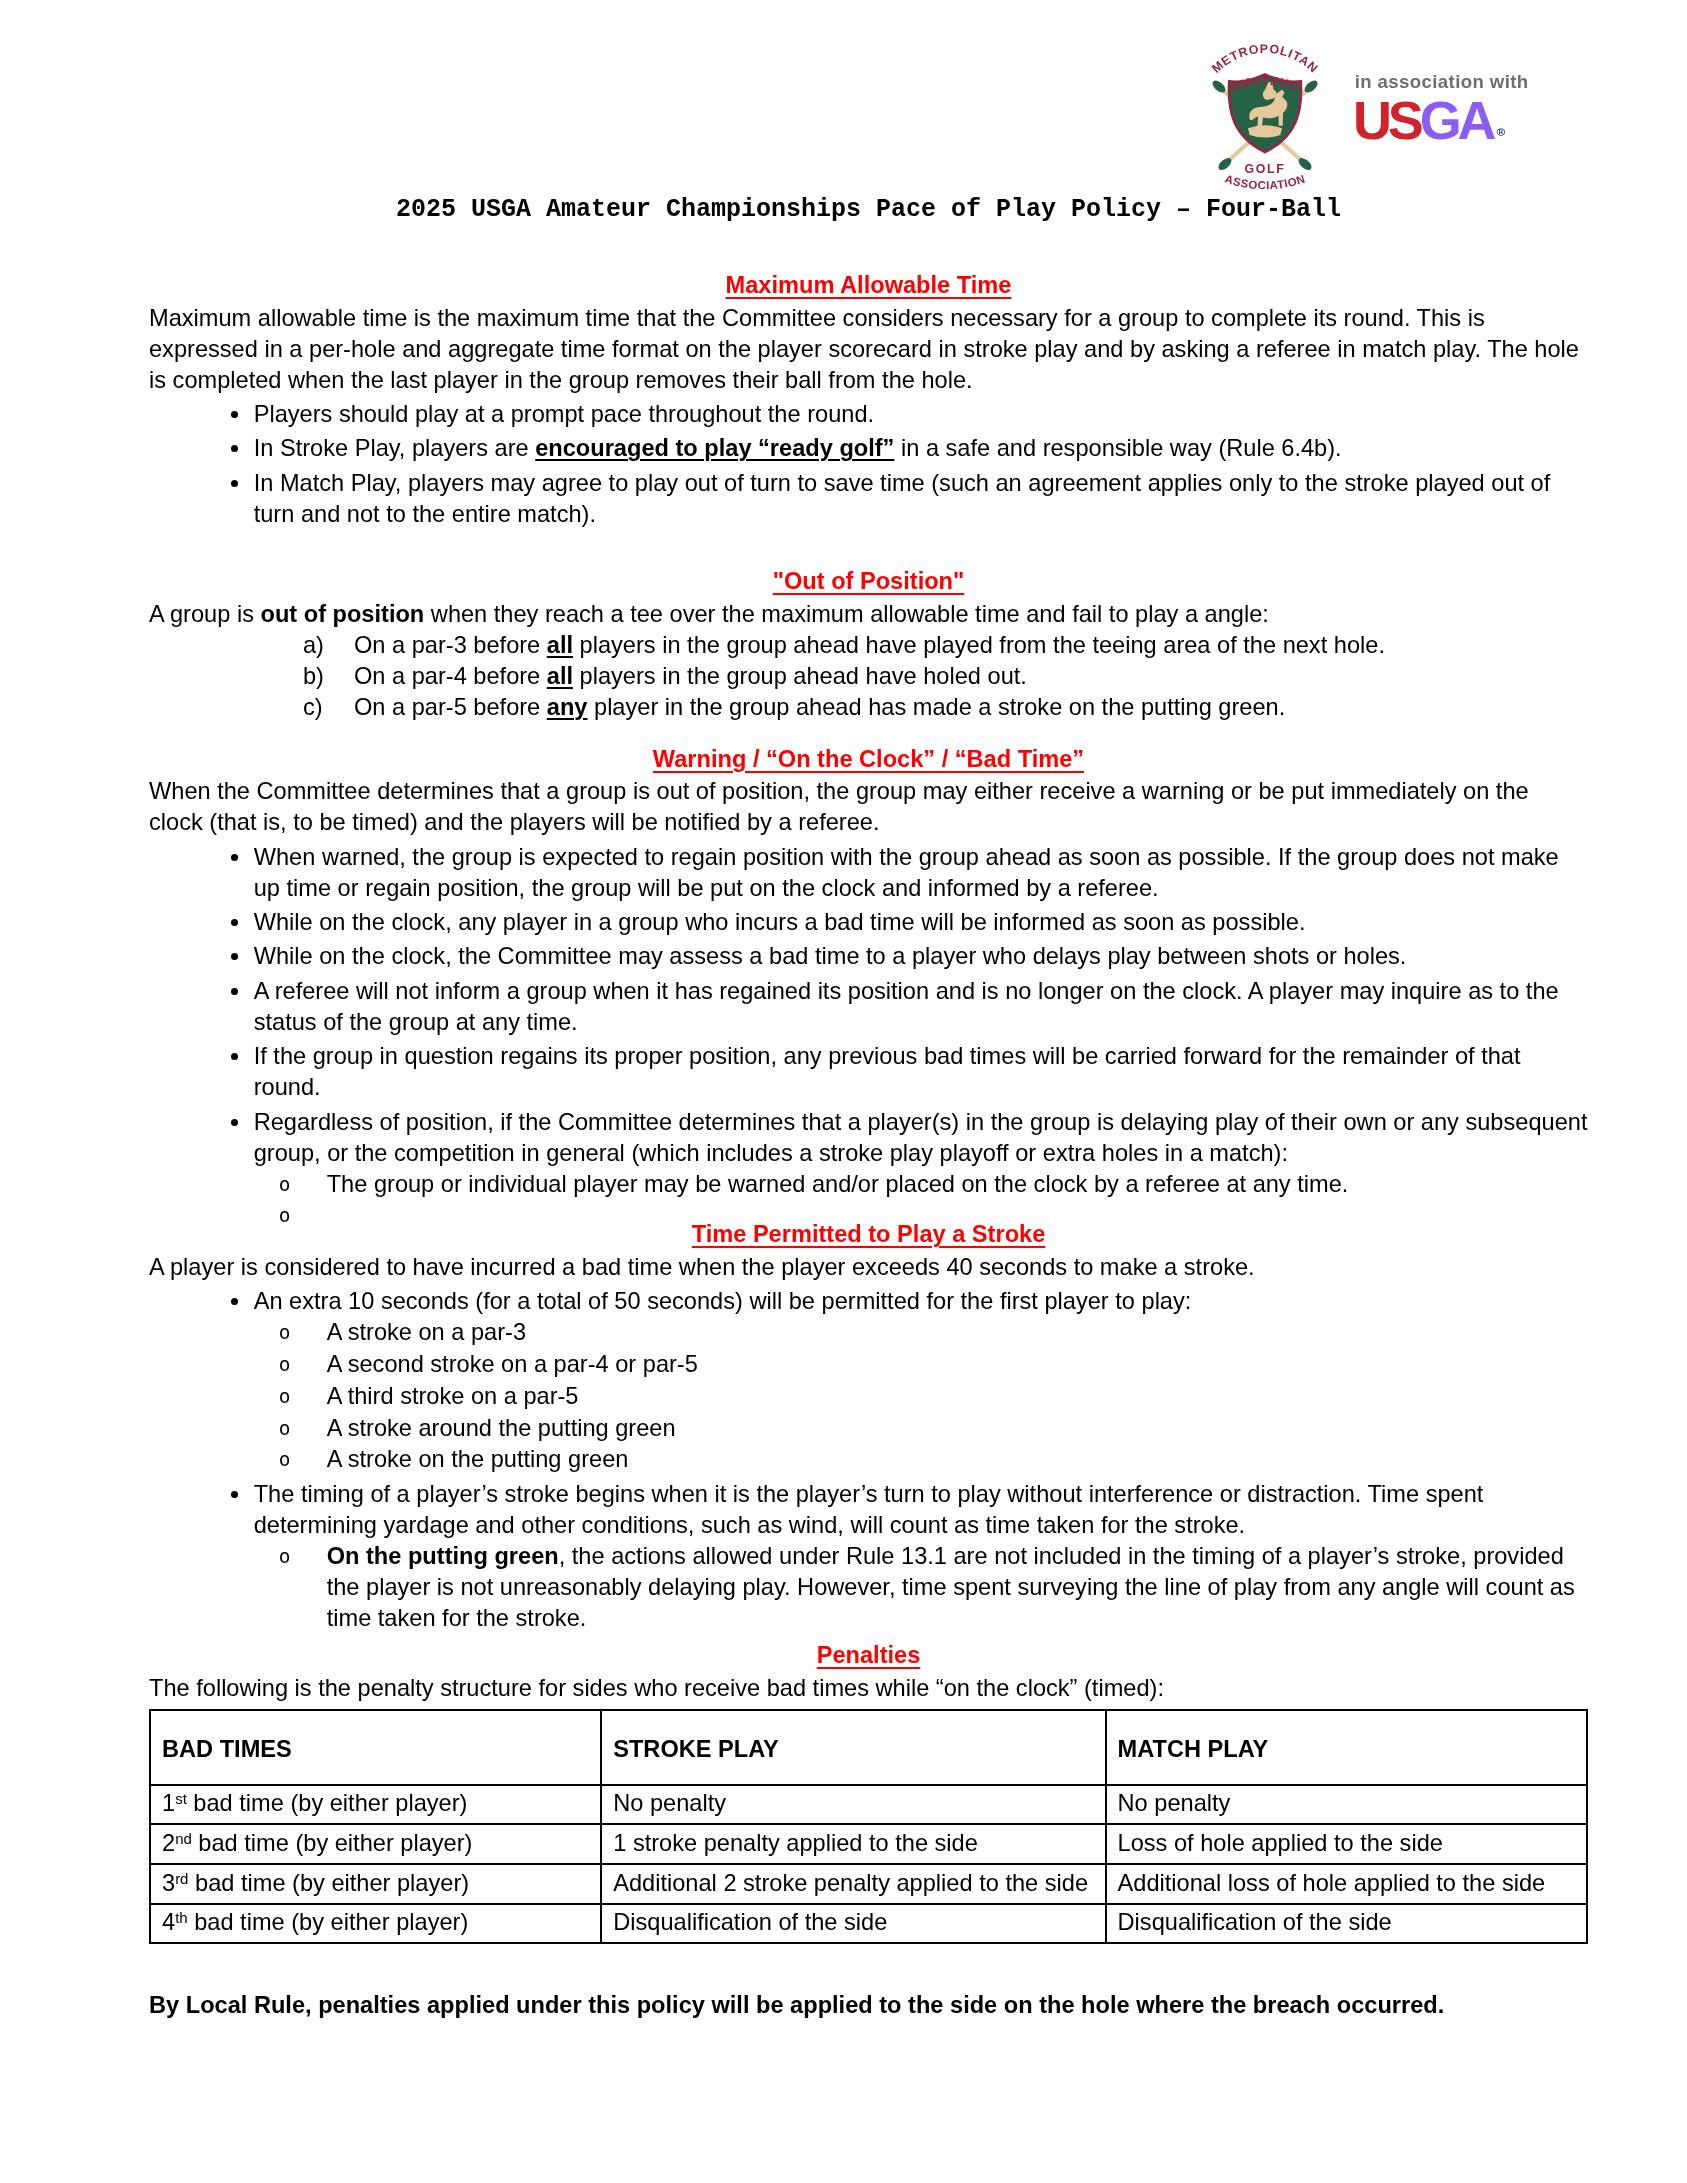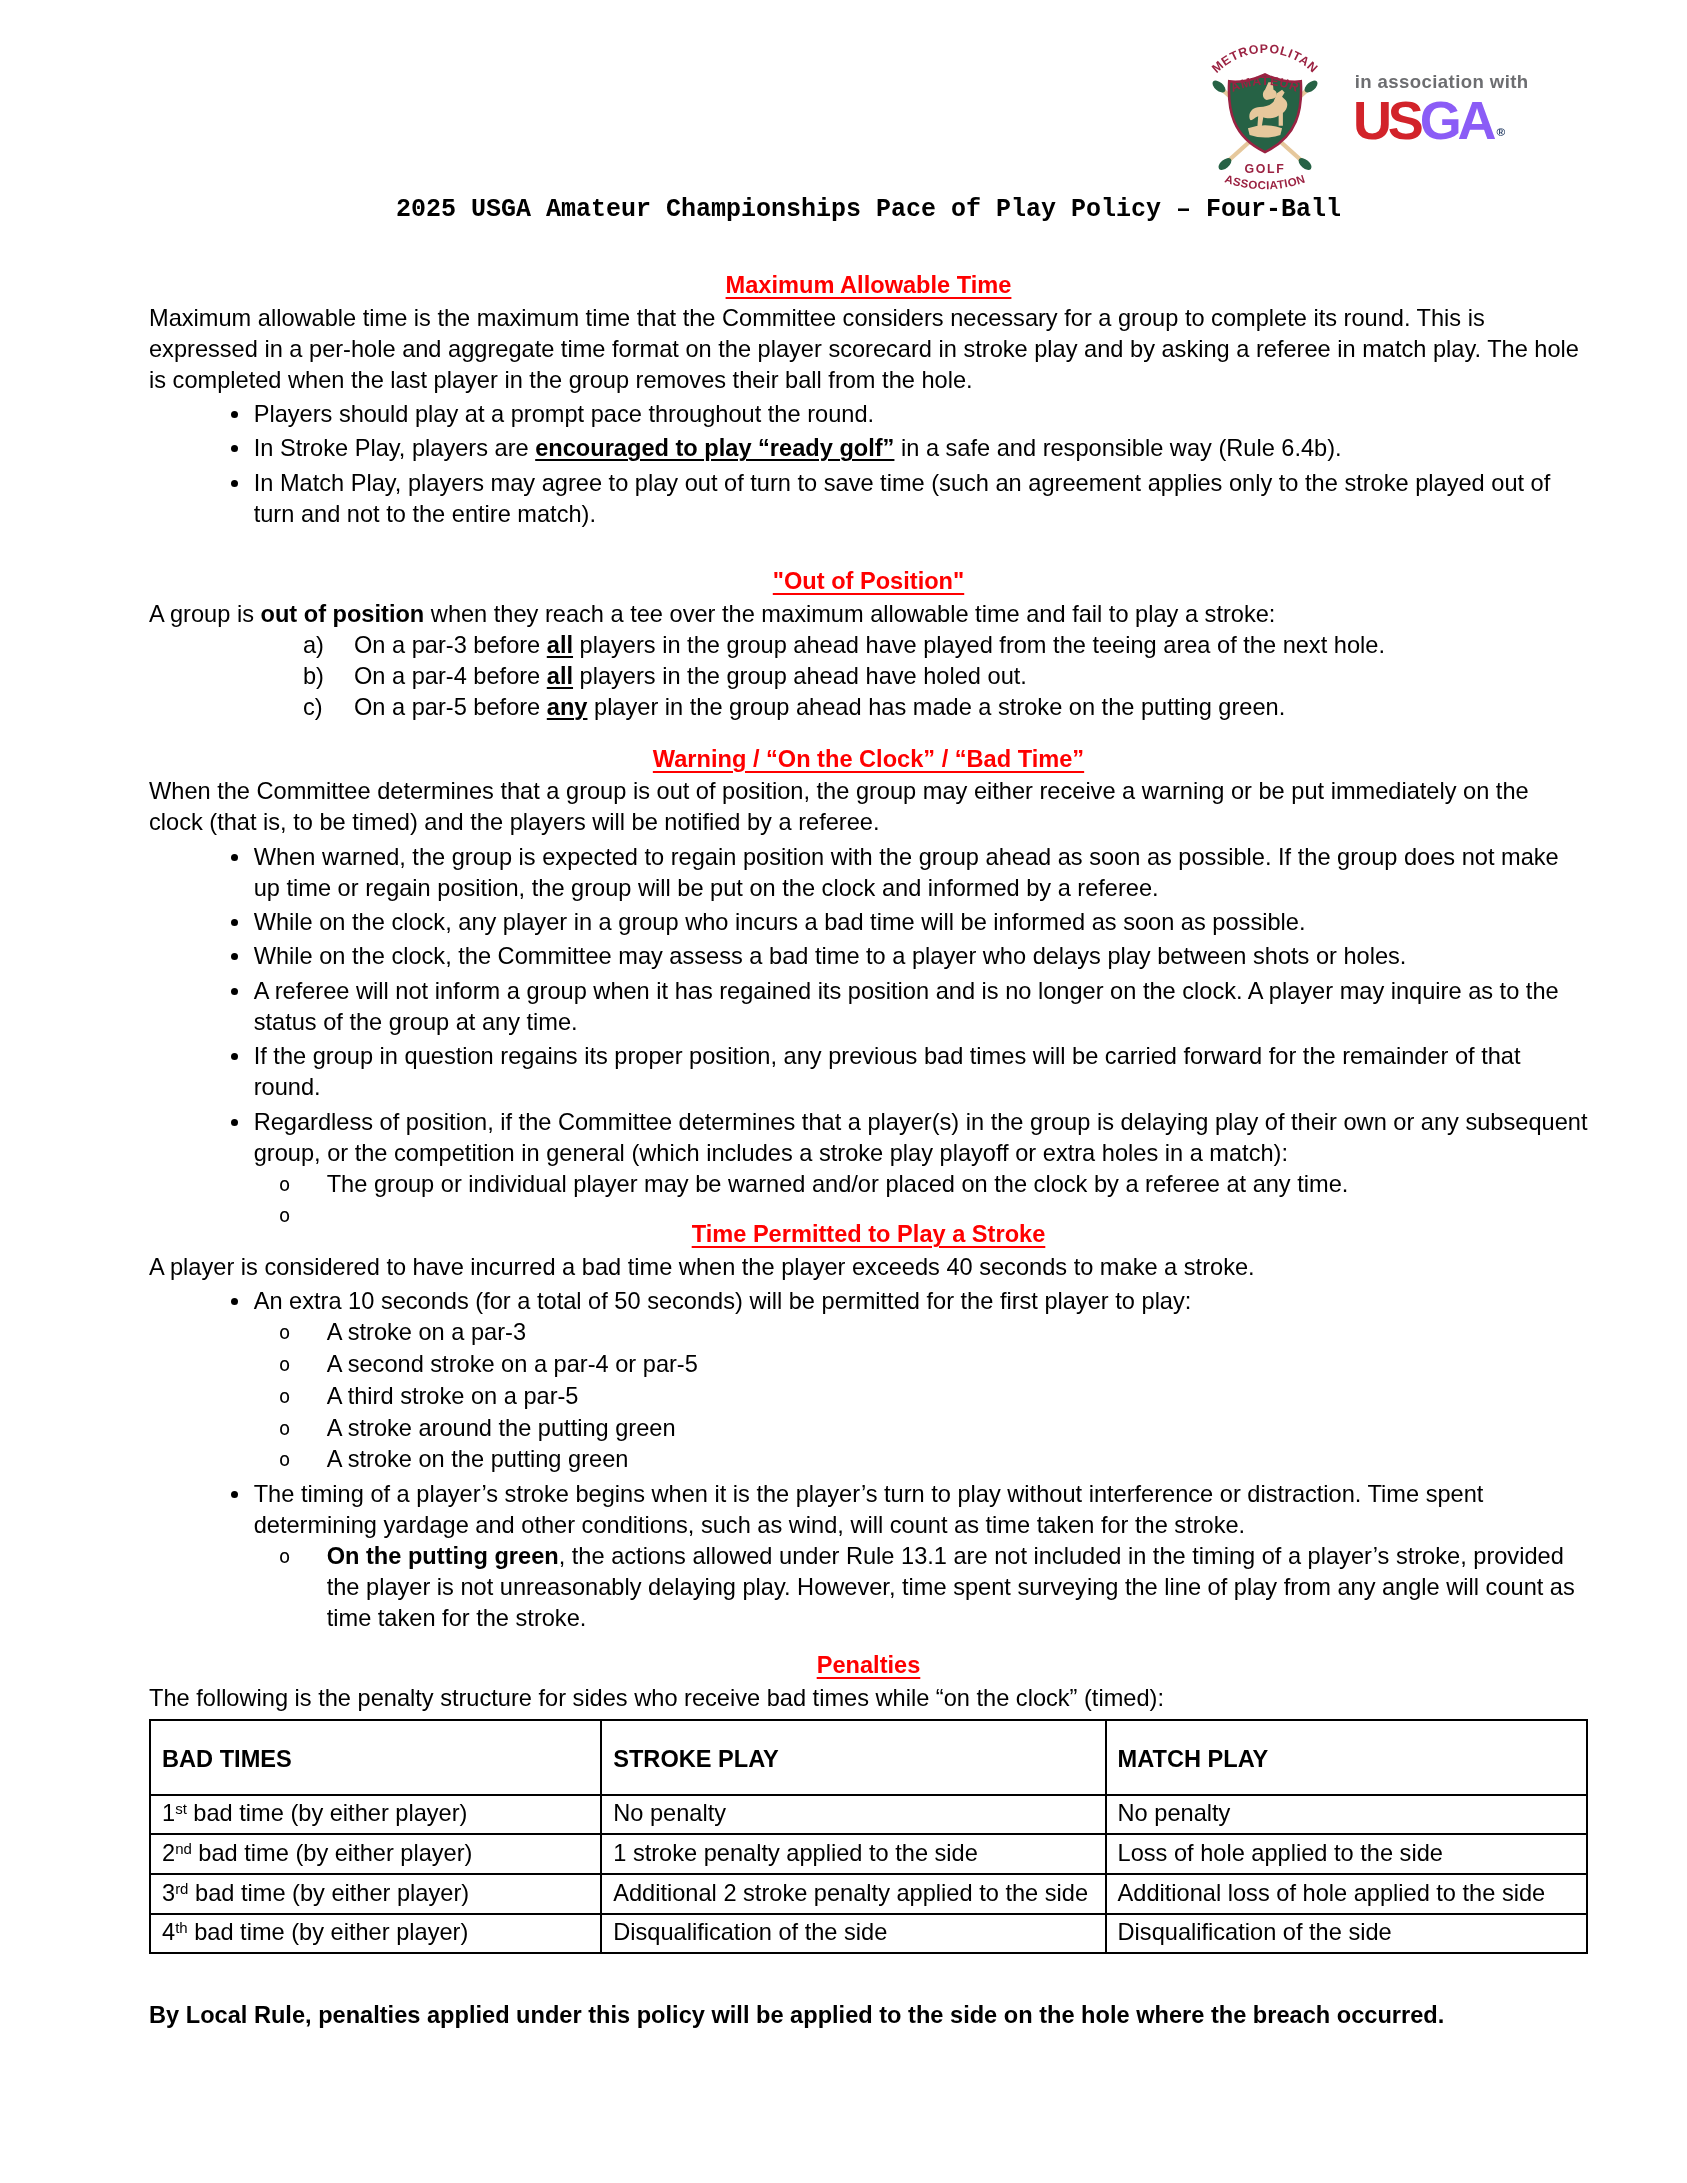--- a/index.html
+++ b/index.html
@@ -22,21 +22,21 @@
   .content { position:absolute; left:149px; top:194px; width:1439px; }
   .doc-title { margin:0; font-size:25px; line-height:32px; font-weight:bold; text-align:center;font-family:Liberation Mono, monospace; }
   .sec-h {
     margin:0; color:#ff0000; font-weight:bold; font-size:23.6px; line-height:32px;
     text-align:center; text-decoration:underline; text-decoration-thickness:2.1px; text-underline-offset:4.2px;
   }
   .sp-s1 { margin-top:43px; }
   .sp-s2 { margin-top:35px; }
   .sp-s3 { margin-top:20px; }
   .sp-s4 { margin-top:18.6px; }
-  .sp-s5 { margin-top:15px; }
+  .sp-s5 { margin-top:5px; }
   p.body-para { margin:1.7px 0 0 0; }
   .bold { font-weight:bold; }
   .bold-ul { font-weight:bold; text-decoration:underline; text-decoration-thickness:2.1px; text-underline-offset:3.4px; }
   
   ul.l1 { margin:3.4px 0 0 0; padding-left:103px; list-style:disc outside; }
   ul.l1 > li { margin:0 0 3.4px 0; padding-left:1.7px; }
   
   .abc { margin:0; }
   .abc-item { position:relative; padding-left:205px; }
   .abc-marker { position:absolute; left:154px; top:0; }
@@ -115,21 +115,21 @@
 
     <h2 class="sec-h sp-s1">Maximum Allowable Time</h2>
     <p class="body-para">Maximum allowable time is the maximum time that the Committee considers necessary for a group to complete its round. This is expressed in a per-hole and aggregate time format on the player scorecard in stroke play and by asking a referee in match play. The hole is completed when the last player in the group removes their ball from the hole.</p>
     <ul class="l1">
       <li><span>Players should play at a prompt pace throughout the round.</span></li>
       <li><span>In Stroke Play, players are </span><span class="bold-ul">encouraged to play “ready golf”</span><span> in a safe and responsible way (Rule 6.4b).</span></li>
       <li><span>In Match Play, players may agree to play out of turn to save time (such an agreement applies only to the stroke played out of turn and not to the entire match).</span></li>
     </ul>
 
     <h2 class="sec-h sp-s2">"Out of Position"</h2>
-    <p class="body-para"><span>A group is </span><span class="bold">out of position</span><span> when they reach a tee over the maximum allowable time and fail to play a stroke:</span></p>
+    <p class="body-para"><span>A group is </span><span class="bold">out of position</span><span> when they reach a tee over the maximum allowable time and fail to play a angle:</span></p>
     <div class="abc">
       <div class="abc-item">
         <span class="abc-marker">a)</span><span>On a par-3 before </span><span class="bold-ul">all</span><span> players in the group ahead have played from the teeing area of the next hole.</span>
       </div>
       <div class="abc-item">
         <span class="abc-marker">b)</span><span>On a par-4 before </span><span class="bold-ul">all</span><span> players in the group ahead have holed out.</span>
       </div>
       <div class="abc-item">
         <span class="abc-marker">c)</span><span>On a par-5 before </span><span class="bold-ul">any</span><span> player in the group ahead has made a stroke on the putting green.</span>
       </div>

